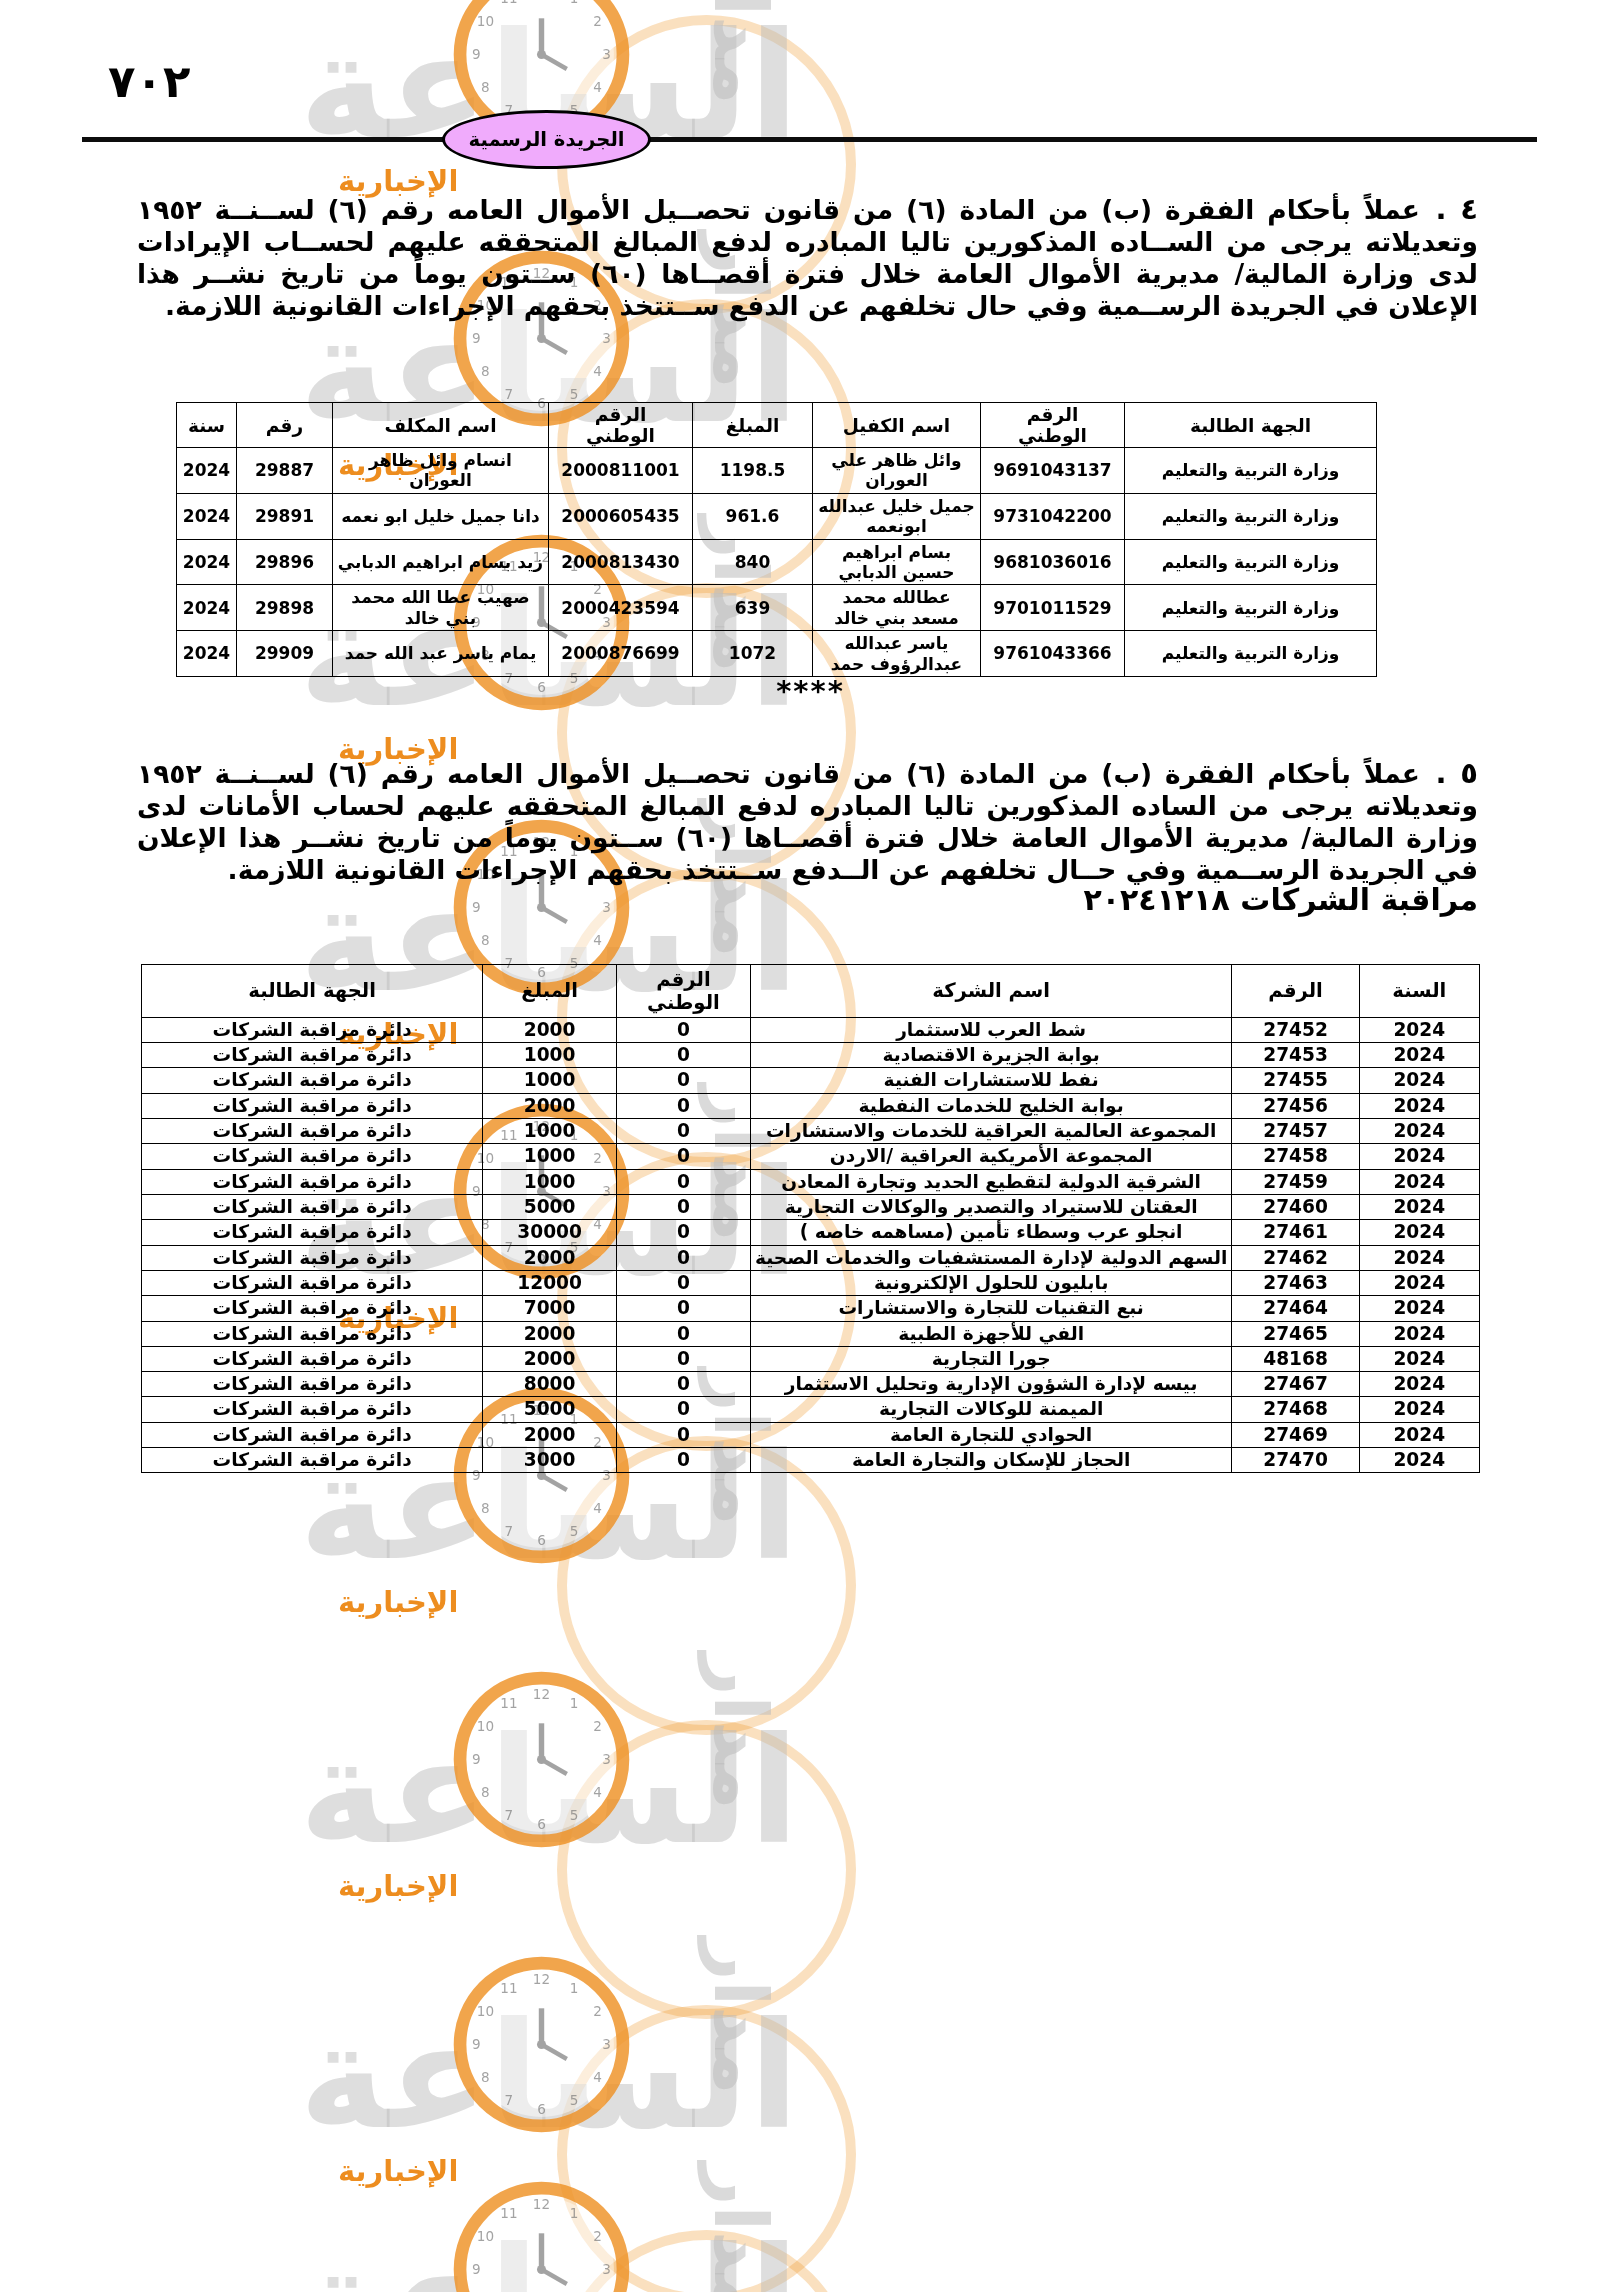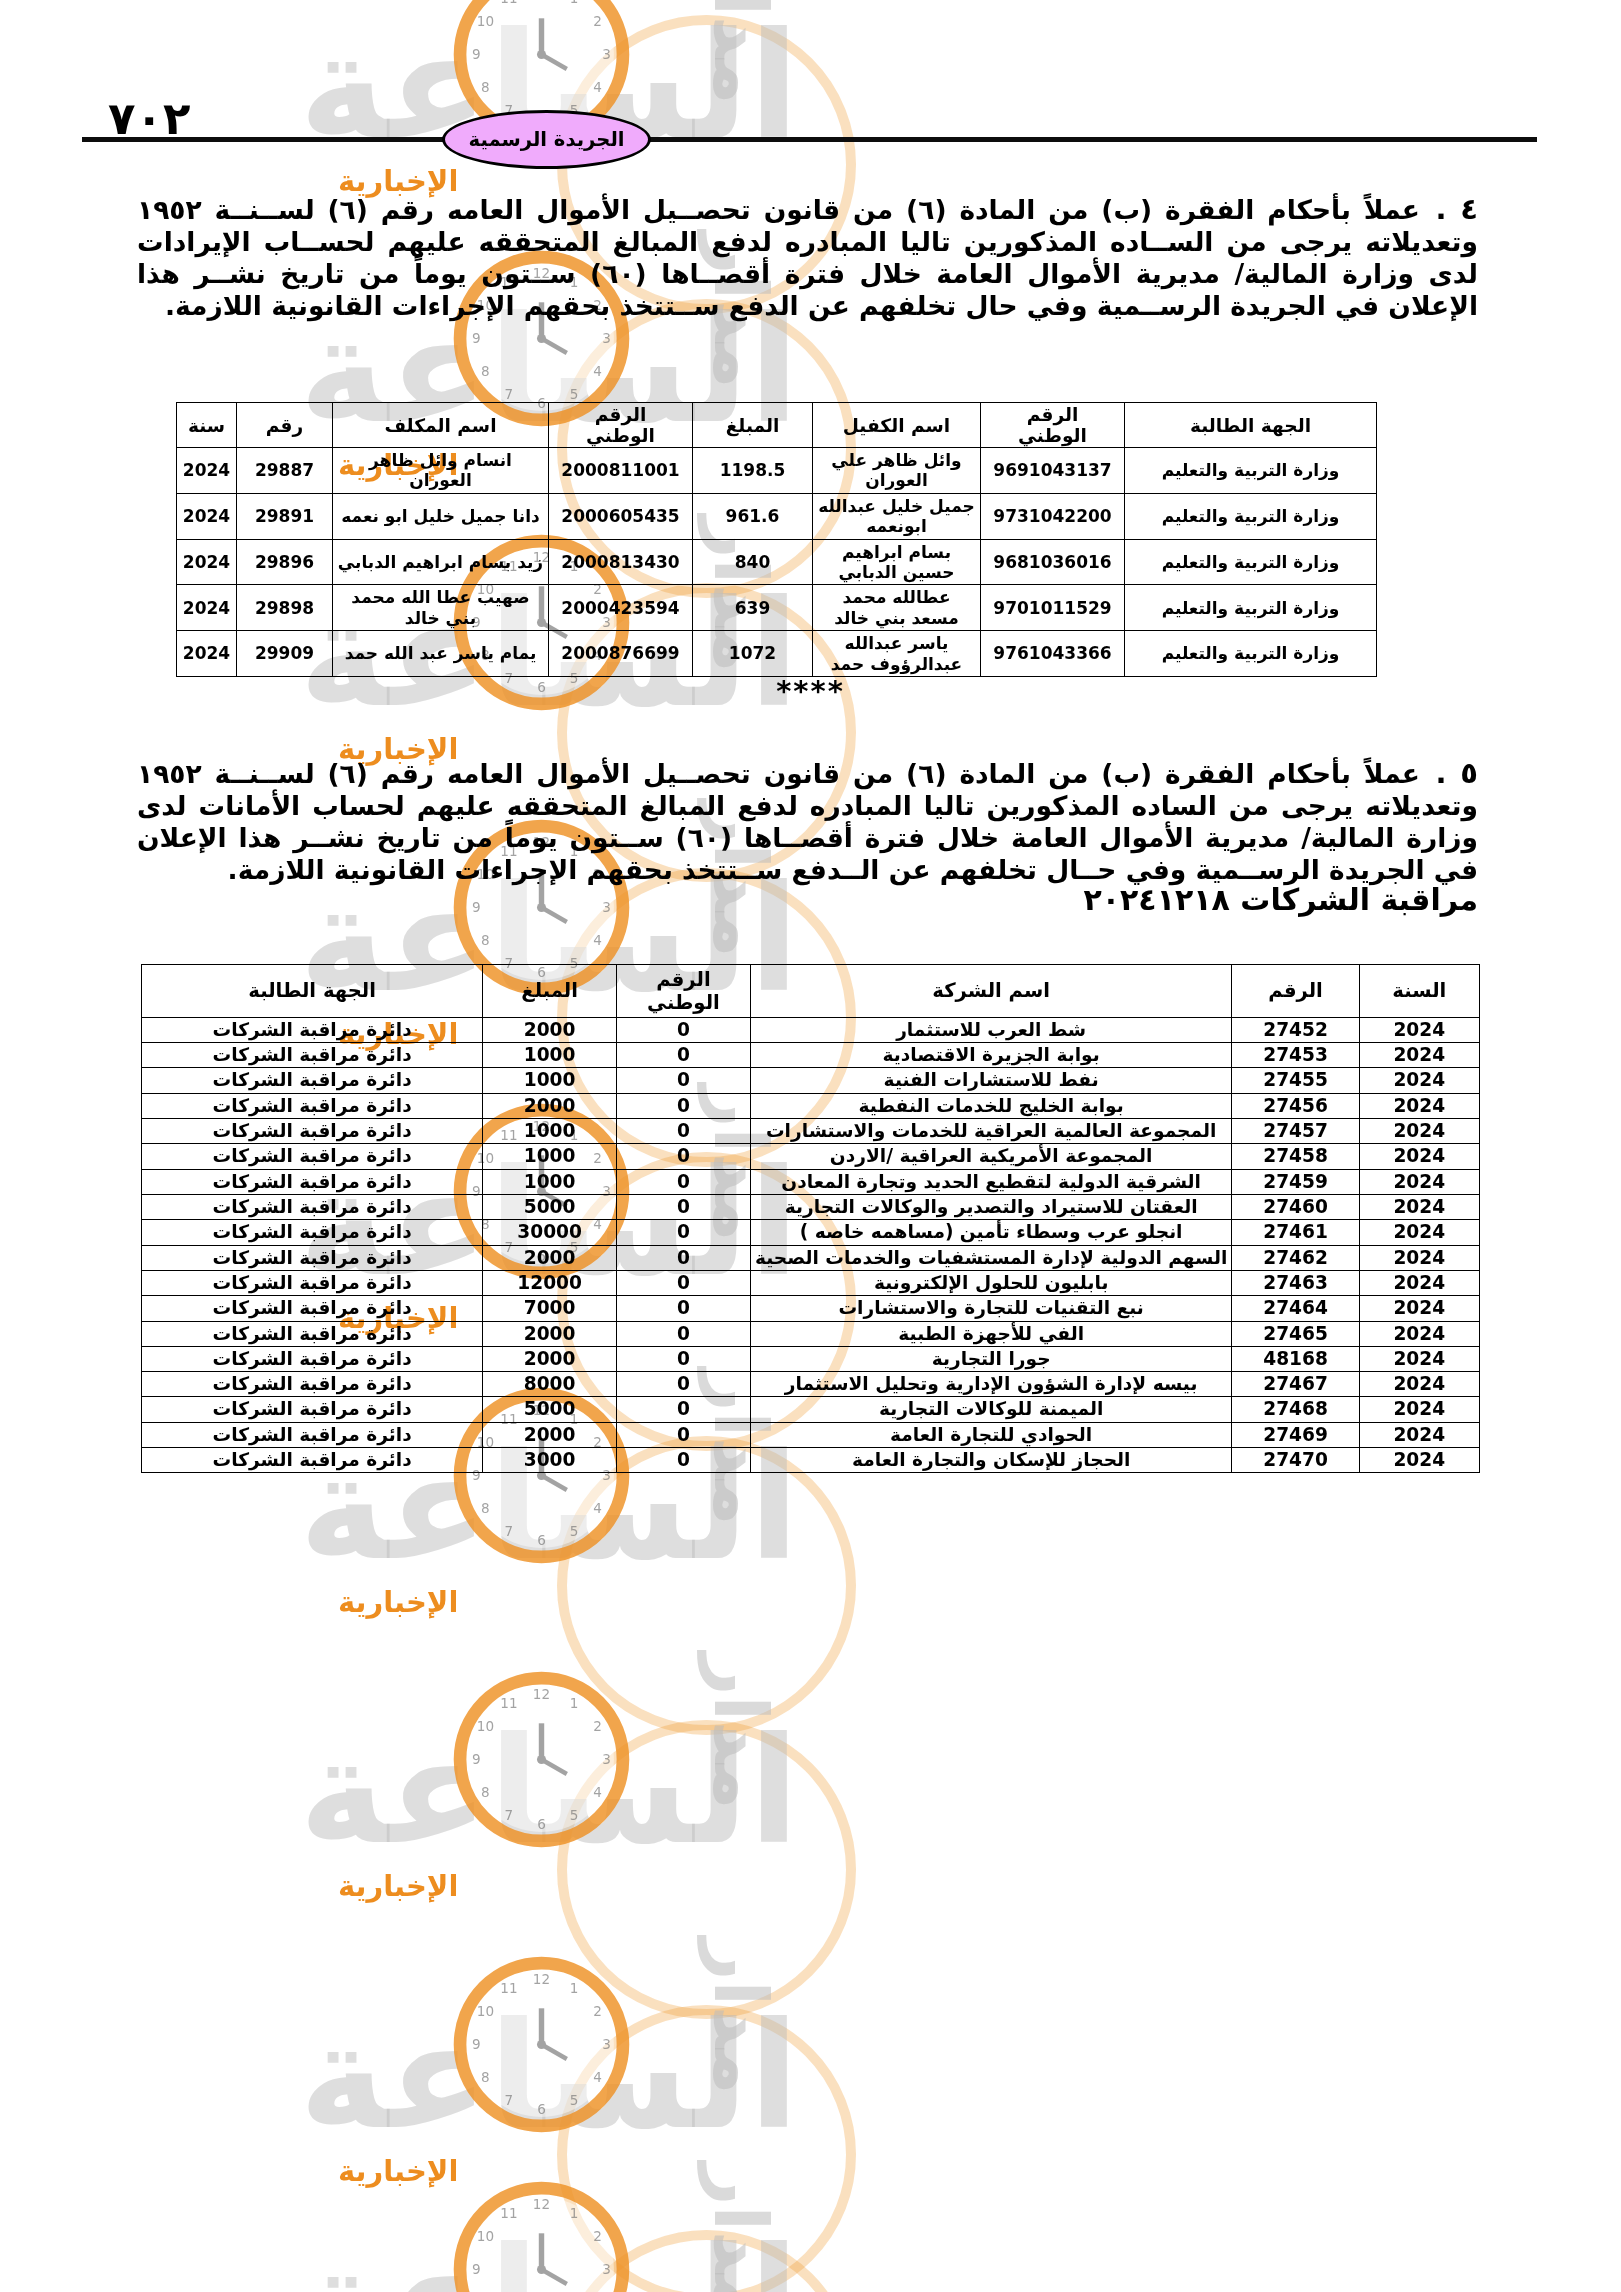--- a/index.html
+++ b/index.html
@@ -14,21 +14,21 @@
           color:rgba(187,187,187,.48);line-height:1;white-space:nowrap;}
   .wm-side{position:absolute;left:400px;top:-7.8px;font-size:74px;font-weight:bold;
            color:rgba(187,187,187,.55);writing-mode:vertical-rl;line-height:1;}
   .wm-badge{position:absolute;left:34px;top:208px;font-size:29px;font-weight:bold;color:#ed8d1f;text-align:right;}
   .wm-clock{position:absolute;left:147px;top:7.8px;width:181px;height:181px;opacity:.82;}
   .wm-ring{position:absolute;left:253px;top:59px;width:279px;height:279px;
            border:10.8px solid rgba(240,152,44,.30);border-radius:50%;}
   
   .content{position:absolute;top:0;left:0;right:0;bottom:0;z-index:1;}
   .page-number{position:absolute;top:55px;left:108px;font-size:45px;font-weight:bold;
-               letter-spacing:15.7px;direction:ltr;margin-top:37px;}
+               letter-spacing:15.7px;direction:ltr;}
   .header-rule{position:absolute;top:137px;left:82px;width:1455px;height:4.9px;background:#0d0d0d;}
   .title-oval{position:absolute;top:110px;left:442px;width:203px;height:53px;
               border:3.4px solid #000;border-radius:50%;background:#f0abfc;
               display:flex;align-items:center;justify-content:center;
               font-size:19.6px;font-weight:bold;}
   .clause{position:absolute;right:143px;width:1341px;font-weight:bold;}
   .clause-4{top:193px;}
   .clause-5{top:713px;margin-top:44px;}
   .clause-text{font-size:26.5px;line-height:32px;text-align:justify;}
   .clause-marker{font-size:29px;margin-left:15.7px;}

